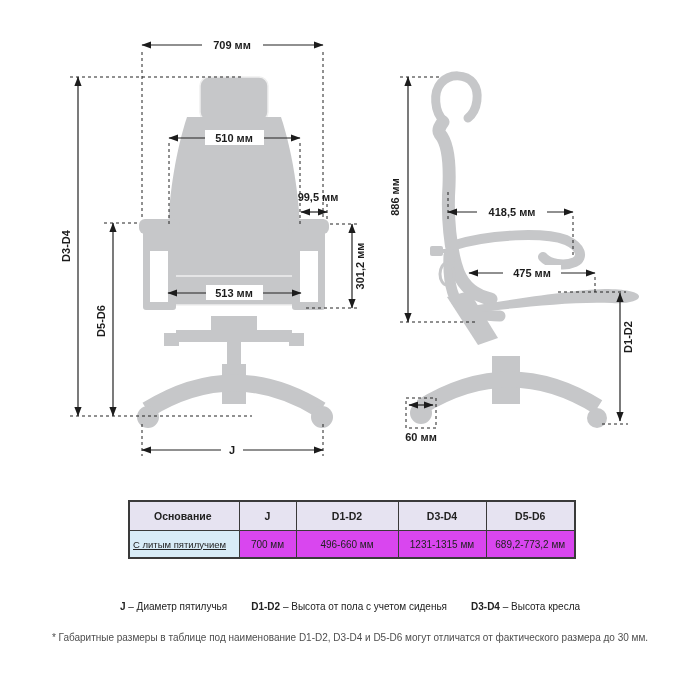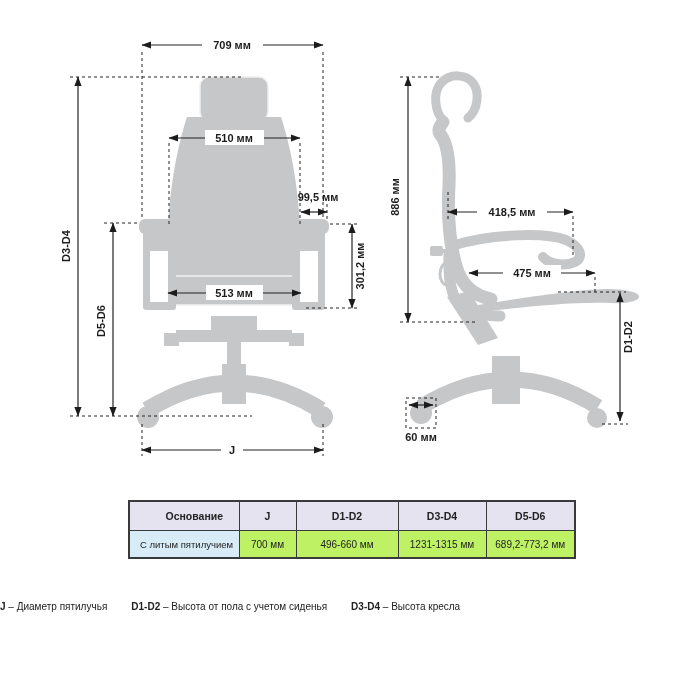--- a/index.html
+++ b/index.html
@@ -15,28 +15,28 @@
   .chair{fill:#c6c7c9;}
   .chairln{stroke:#c6c7c9;fill:none;}
   .lightedge{stroke:#efefef;stroke-width:1.5;}
 
   #spec-table{
     position:absolute;left:128px;top:500px;width:446px;border-collapse:collapse;
     border:2px solid #3a3a3a;table-layout:fixed;
   }
   #spec-table th,#spec-table td{border:1px solid #3a3a3a;text-align:center;vertical-align:middle;padding:2px 4px;}
   #spec-table th{background:#e6e3f1;font-size:10.5px;font-weight:bold;height:24px;}
-  #spec-table th.base-h{text-align:center;padding-left:24px;}
-  #spec-table td{font-size:10px;background:#bef264;height:22px;}
-  #spec-table td.base-c{background:#d8ecf7;text-align:left;padding-left:10px;font-size:9.5px;}
+  #spec-table th.base-h{text-align:left;padding-left:24px;}
+  #spec-table td{font-size:10px;background:#d946ef;height:22px;}
+  #spec-table td.base-c{background:#d8ecf7;text-align:left;padding-left:3px;font-size:9.5px;text-decoration:underline;}
   #spec-table tr.r2 td{height:30px;}
   .col-base{width:110px;}.col-j{width:57px;}.col-d12{width:102px;}.col-d34{width:88px;}.col-d56{width:89px;}
 
   #legend{
-    position:absolute;left:0;top:601px;width:700px;display:flex;justify-content:flex-start;gap:24px;
+    position:absolute;left:0;top:601px;width:700px;display:flex;justify-content:center;gap:24px;
     font-size:10px;white-space:nowrap;
   }
   #legend .term{font-weight:bold;}
   #footnotes{
     position:absolute;left:0;top:630px;width:700px;text-align:center;
     font-size:10px;color:#4e4e4e;line-height:16px;
   }
 </style>
 </head>
 <body>
@@ -220,13 +220,14 @@
     <span class="term">D1-D2</span>
     <span>– Высота от пола с учетом сиденья</span>
   </span>
   <span>
     <span class="term">D3-D4</span>
     <span>– Высота кресла</span>
   </span>
 </div>
 
 <div id="footnotes">
+  <div>* Габаритные размеры в таблице под наименование D1-D2, D3-D4 и D5-D6 могут отличатся от фактического размера до 30 мм.</div>
 </div>
 
 </body></html>

